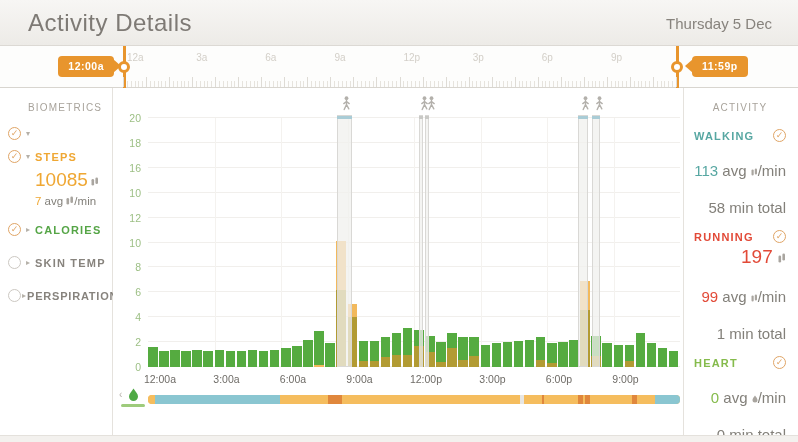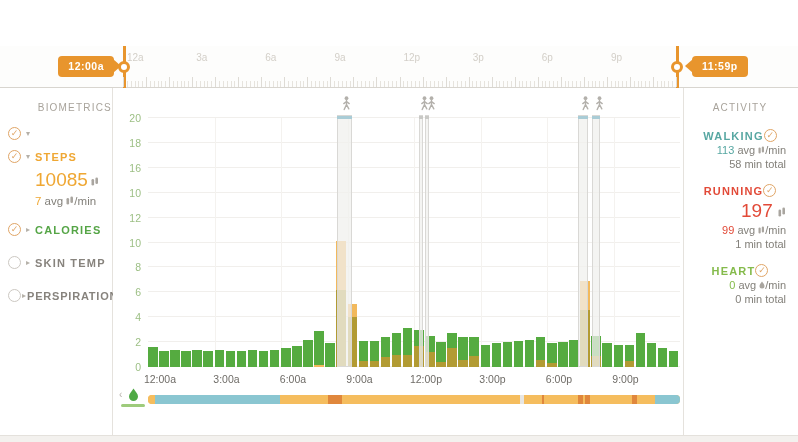--- a/index.html
+++ b/index.html
@@ -20,39 +20,39 @@
   .tl-line { position:absolute; top:0; width:3px; height:42px; background:#e8952d; }
   .tl-knob { position:absolute; top:15px; width:12px; height:12px; border:3px solid #e8952d; background:#fff; border-radius:50%; }
   .tl-tag { position:absolute; top:10px; height:21px; background:#e8952d; color:#fff; font-size:10.5px; font-weight:bold;
     line-height:21px; padding:0 10px; border-radius:4px; letter-spacing:.5px; }
   .tl-tag.left::after { content:""; position:absolute; right:-7px; top:3px; border:7px solid transparent; border-left:8px solid #e8952d; border-right:0; }
   .tl-tag.right::before { content:""; position:absolute; left:-7px; top:3px; border:7px solid transparent; border-right:8px solid #e8952d; border-left:0; }
 
   
   .left-panel { position:absolute; left:0; top:88px; width:113px; height:354px; background:#fff; border-right:1px solid #e5e2dd; padding:10px 0 0 0; }
   .right-panel { position:absolute; left:683px; top:88px; width:115px; height:354px; background:#fff; border-left:1px solid #e5e2dd; padding:10px 12px 0 10px; }
-  .panel-heading { font-size:10px; letter-spacing:1.2px; color:#a8a39b; margin:4px 0 14px 28px;text-align:right; }
+  .panel-heading { font-size:10px; letter-spacing:1.2px; color:#a8a39b; margin:4px 0 14px 28px; }
   .right-panel .panel-heading { text-align:center; margin:4px 0 16px 0; }
 
   .bio-item { margin:0 0 10px 8px; }
   .bio-row { display:flex; align-items:center; cursor:pointer; }
   .chk { width:13px; height:13px; border-radius:50%; border:1px solid #e0a566; color:#e0a566; font-size:9px; line-height:11px; text-align:center; flex:0 0 13px; background:#fff; }
   .chk.off { border-color:#ccc8c2; color:transparent; }
   .tri { width:12px; text-align:center; font-size:8px; color:#b5b0a8; margin:0 1px; }
   .bio-label { font-size:11px; font-weight:bold; letter-spacing:1.2px; }
   .bio-values { margin:6px 0 0 27px; font-size:11.5px; color:#83807a; }
   .bio-values .big { font-size:19px; }
   .bio-values .line2 { margin-top:4px; }
   .heart-glyph { color:#9a9792; font-size:10px; }
 
   .act-item { margin-bottom:14px; }
-  .act-head { display:flex; align-items:center; justify-content:center; }
+  .act-head { display:flex; align-items:center; justify-content:space-between; }
   .act-label { font-size:11px; font-weight:bold; letter-spacing:1.2px; }
   .act-val { text-align:right; margin-top:3px; font-size:19px; }
-  .act-sub { text-align:right; margin-top:2px; font-size:11px; color:#83807a; }
+  .act-sub { text-align:right; margin-top:20px; font-size:15px; color:#83807a; }
   .steps-icon svg, .drop-icon svg { display:inline-block; vertical-align:baseline; }
 
   
   .chart-panel { position:absolute; left:113px; top:88px; width:570px; height:354px; background:#fff; }
   .plot { position:absolute; left:35px; top:30px; width:532px; height:249px; }
   .gridline-h { position:absolute; left:0; width:100%; height:1px; background:#f1efec; }
   .gridline-v { position:absolute; top:0; width:1px; height:100%; background:#f4f2ef; }
   .ylabel { position:absolute; right:545px; width:30px; text-align:right; font-size:10.5px; color:#9cbf84; }
   .bar { position:absolute; bottom:0; display:flex; flex-direction:column-reverse; }
   .bar div { width:100%; }
@@ -70,20 +70,24 @@
   .legend-swatch { width:11px; height:11px; margin-right:6px; }
   .legend-label { font-size:12px; color:#6f6c67; }
 
   .page-bottom { position:absolute; left:0; bottom:0; width:798px; height:7px; background:#f3f1ee; border-top:1px solid #e4e1dc; }
 </style>
 </head>
 <body>
 
 <div class="app">
 
+  <div class="header">
+    <div class="title">Activity Details</div>
+    <div class="date">Thursday 5 Dec</div>
+  </div>
 
   <div class="timeline" id="timeline">
     <div class="tl-line" style="left:123px"></div>
     <div class="tl-line" style="left:676px"></div>
     <div class="tl-tag left" style="right:684px">12:00a</div>
     <div class="tl-tag right" style="left:692px">11:59p</div>
     <div class="tl-knob" style="left:118px"></div>
     <div class="tl-knob" style="left:671px"></div>
   <div class="tl-tick hour" style="left: 123px;"></div>
       <div class="tl-tick" style="left: 126.84px;"></div>

